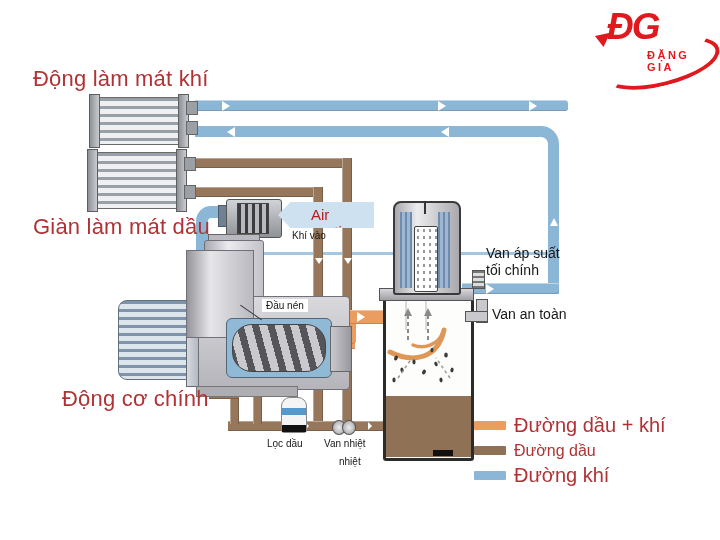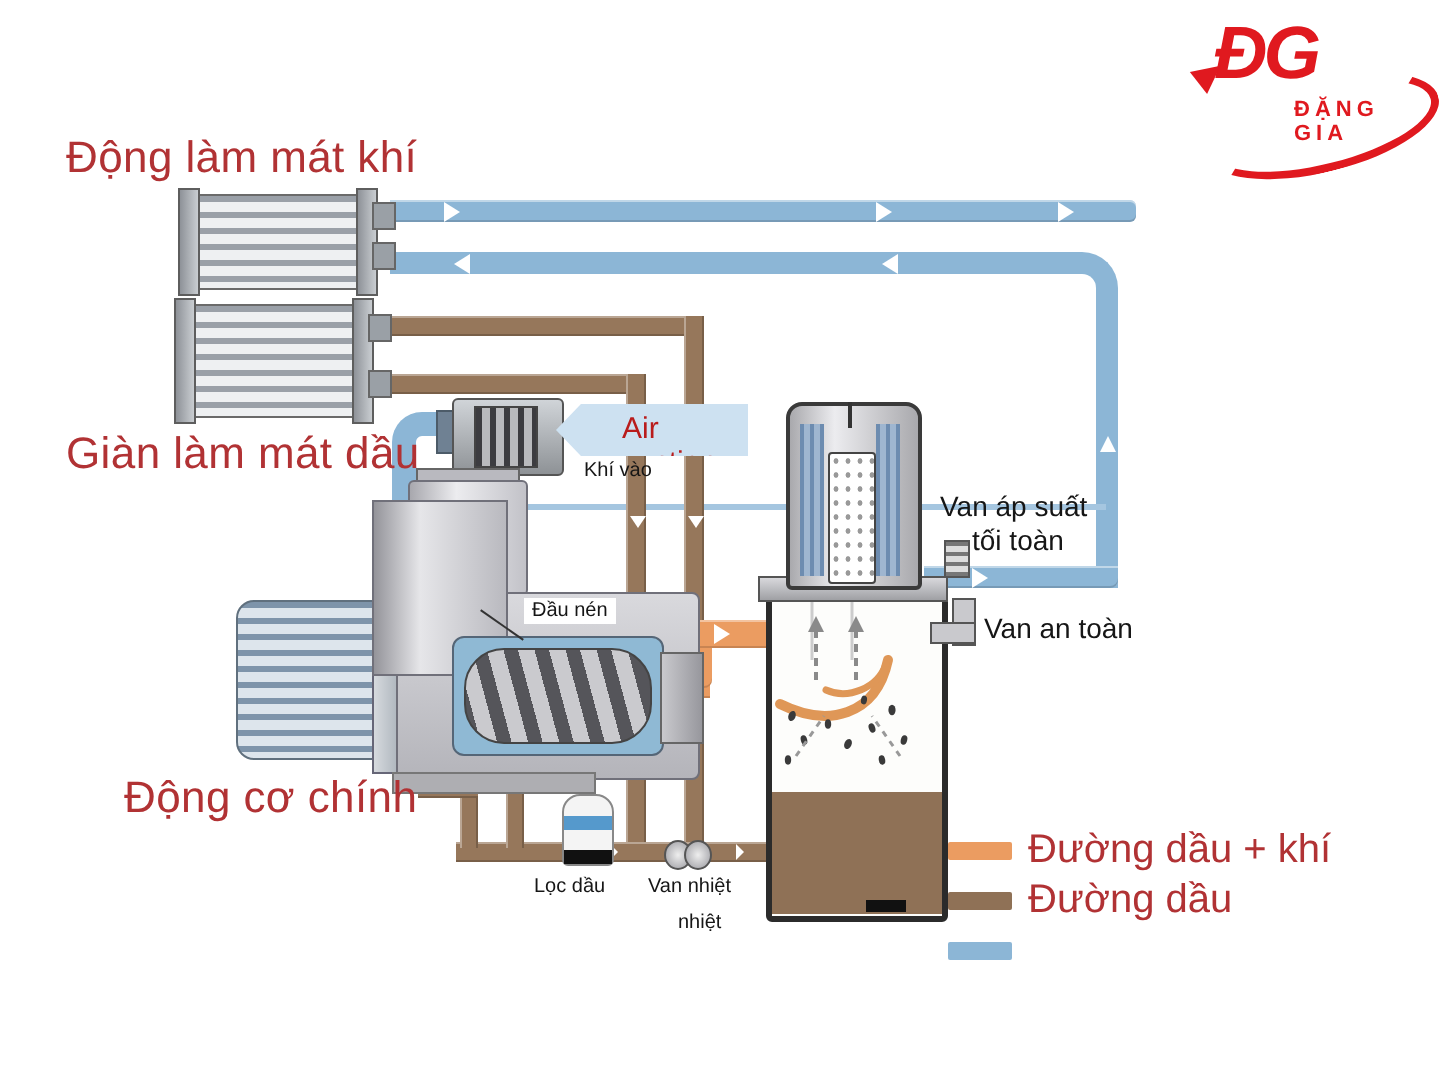--- a/index.html
+++ b/index.html
@@ -169,38 +169,39 @@
     <div class="abs" style="left:0;right:0;top:10px;height:7px;background:#5599cc;"></div>
     <div class="abs" style="left:0;right:0;bottom:0;height:7px;background:#111;"></div>
   </div>
   <div class="abs" style="left:332px;top:420px;width:12px;height:13px;background:radial-gradient(#eee,#9a9aa0);border:1px solid #555;border-radius:50%;"></div>
   <div class="abs" style="left:342px;top:420px;width:12px;height:13px;background:radial-gradient(#eee,#9a9aa0);border:1px solid #555;border-radius:50%;"></div>
 
   <div class="abs red lbl-lg" style="left:33px;top:66px;">Động làm mát khí</div>
   <div class="abs red lbl-lg" style="left:33px;top:214px;">Giàn làm mát dầu</div>
   <div class="abs red lbl-lg" style="left:62px;top:386px;">Động cơ chính</div>
 
-  <div class="abs blk lbl-xs" style="left:470px;top:245px;">Van áp suất</div>
-  <div class="abs blk lbl-xs" style="left:486px;top:262px;">tối toàn</div>
+  <div class="abs blk lbl-xs" style="left:486px;top:245px;">Van áp suất</div>
+  <div class="abs blk lbl-xs" style="left:486px;top:262px;">tối chính</div>
   <div class="abs blk lbl-xs" style="left:492px;top:306px;">Van an toàn</div>
   <div class="abs blk lbl-sm" style="left:267px;top:438px;">Lọc dầu</div>
   <div class="abs blk lbl-sm" style="left:324px;top:438px;">Van nhiệt</div>
   <div class="abs blk lbl-sm" style="left:339px;top:456px;">nhiệt</div>
 
   <div class="abs" style="left:474px;top:412px;text-align:center;">
     <div style="display:flex;align-items:center;height:26px;">
       <div class="legend-bar b0"></div>
       <span class="red" style="font-size:20px;margin-left:8px;">Đường dầu + khí</span>
     </div>
     <div style="display:flex;align-items:center;height:25px;">
       <div class="legend-bar b1"></div>
-      <span class="red" style="font-size:20px;margin-left:8px;">Đường dầu</span>
+      <span class="red" style="font-size:16px;margin-left:8px;">Đường dầu</span>
     </div>
     <div style="display:flex;align-items:center;height:25px;">
       <div class="legend-bar b2"></div>
+      <span class="red" style="font-size:20px;margin-left:8px;">Đường khí</span>
     </div>
   </div>
 
   <div class="abs" style="left:583px;top:6px;width:132px;height:72px;">
     <div class="abs" style="left:18px;top:34px;width:112px;height:38px;border:4px solid transparent;border-bottom-color:#e0191f;border-right-color:#e0191f;border-radius:50%;transform:rotate(-14deg);"></div>
     <div class="abs" style="left:24px;top:0px;font-size:37px;font-weight:bold;font-style:italic;color:#e0191f;letter-spacing:-2px;">ĐG</div>
     <div class="abs" style="left:14px;top:22px;width:0;height:0;border:7px solid transparent;border-left:14px solid #e0191f;transform:rotate(-38deg);"></div>
     <div class="abs" style="left:16px;top:43px;font-size:11px;font-weight:bold;color:#e0191f;letter-spacing:2.5px;margin-left:48px;">ĐẶNG GIA</div>
   </div>
 

